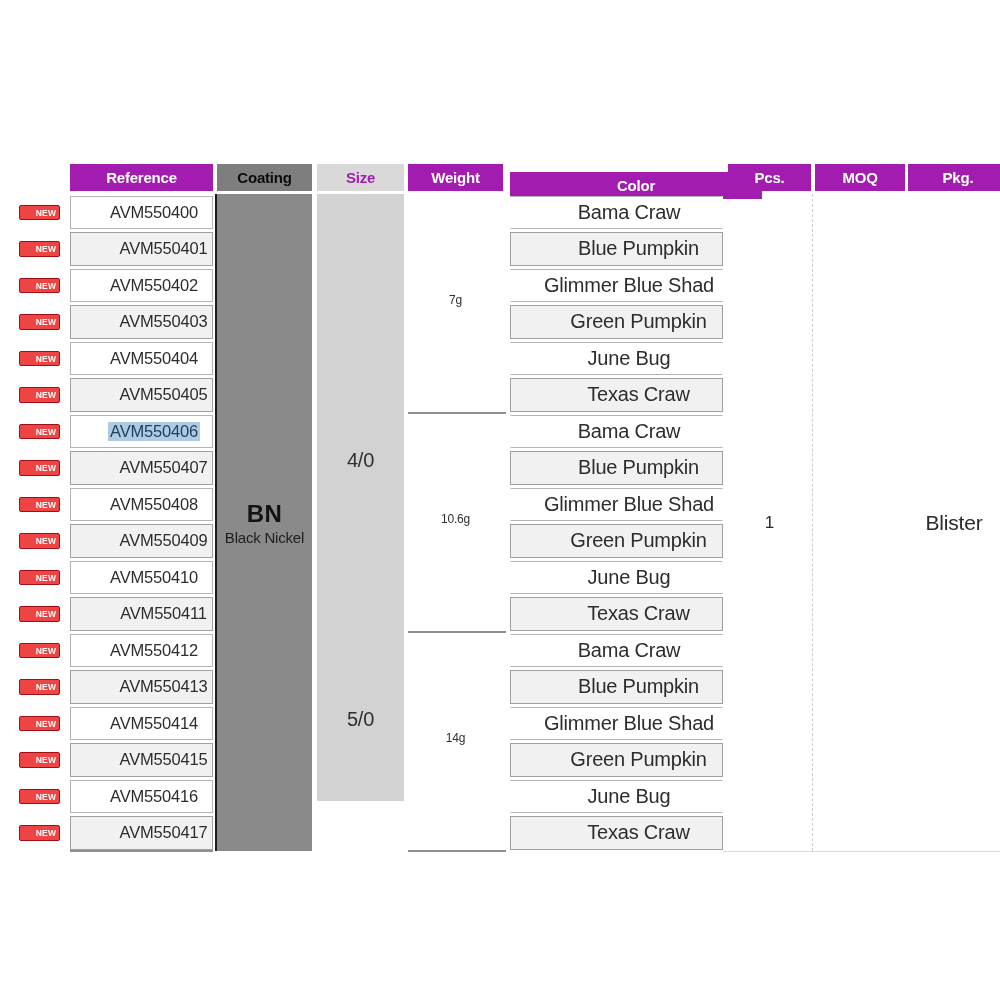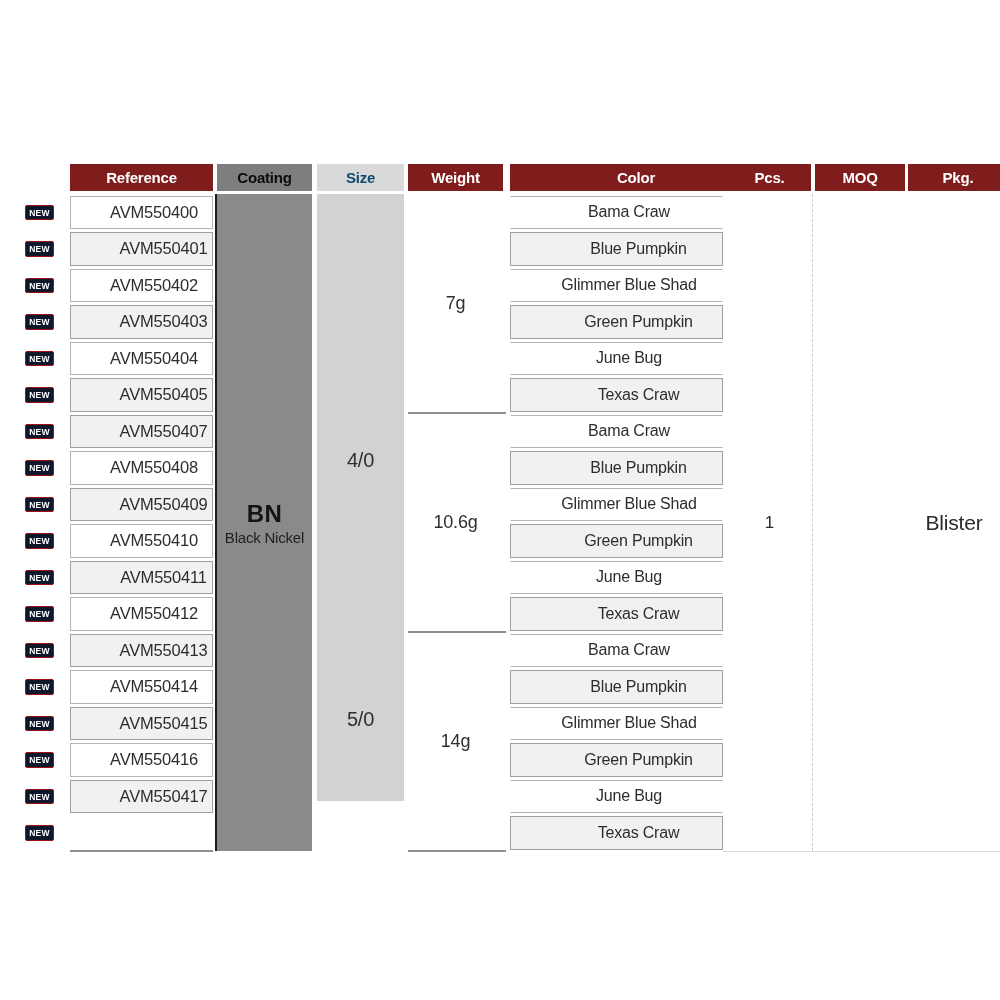--- a/index.html
+++ b/index.html
@@ -3,63 +3,63 @@
 <meta charset="utf-8">
 <style>
   * { margin:0; padding:0; box-sizing:border-box; }
   html,body { width:1000px; height:1000px; background:#ffffff;
     font-family:"Liberation Sans", sans-serif; letter-spacing:-0.2px; }
   .page { position:relative; width:1000px; height:1000px; background:#fff; overflow:hidden; }
 
   
   .hdr { position:absolute; top:164px; height:27px; display:flex;
     align-items:center; justify-content:center; font-size:15px; font-weight:bold; }
-  .hdr.dark { background:#7f1d1d; color:#fff; }
+  .hdr.dark { background:#a21caf; color:#fff; }
   .hdr-reference { left:70px;  width:143px; }
   .hdr-coating   { left:217px; width:95px;  background:#7e7e7e; color:#0c0c0c; }
-  .hdr-size      { left:317px; width:87px;  background:#d9d9d9; color:#0c4a6e; }
+  .hdr-size      { left:317px; width:87px;  background:#d9d9d9; color:#a21caf; }
   .hdr-weight    { left:408px; width:95px; }
-  .hdr-color     { left:510px; width:252px; }
+  .hdr-color     { left:510px; width:252px;margin-top:8px; }
   .hdr-pcs       { left:728px; width:83px; }
   .hdr-moq       { left:815px; width:90px; }
   .hdr-pkg       { left:908px; width:100px; }
 
   
   .col { position:absolute; top:194px; height:657px; }
   .badge-col { left:25px; width:29px; }
   .ref-col   { left:70px; width:143px; }
   .color-col { left:510px; width:213px; }
 
   .row-slot { height:36.5px; padding:1.5px 0; display:flex;
     align-items:center; justify-content:center; }
   .cell { width:100%; height:100%; display:flex; align-items:center;
     justify-content:center; font-size:16.5px; color:#2d2d2d; }
   .cell.even { background:#ffffff; border:1px solid #b4b4b4;padding-left:25px; }
   .cell.odd  { background:#f1f1f1; border:1px solid #a0a0a0;padding-left:44px; }
-  .color-col .cell { font-size:16px; }
+  .color-col .cell { font-size:20px; }
   .color-col .cell.even { border-left-color:transparent; border-right-color:transparent; }
 
-  .new-badge { background:#0f172a; border:1px solid #9e1016; border-radius:2px;
+  .new-badge { background:#ef4444; border:1px solid #9e1016; border-radius:2px;
     color:#ffffff; font-size:8.5px; font-weight:bold; line-height:1;
-    padding:3px 3px 2px 3px; letter-spacing:0.3px; }
+    padding:3px 3px 2px 16px; letter-spacing:0.3px; }
 
   .text-selected { background:#aecbe3; color:#21415f; padding:0 2px; }
 
   
   .coating-block { position:absolute; left:215px; top:194px; width:97px; height:657px;
     background:#8a8a8a; border-left:2px solid #1c1c1c; display:flex;
     flex-direction:column; align-items:center; justify-content:center; }
   .coating-code { font-size:24px; font-weight:bold; color:#131313; letter-spacing:0.5px; }
   .coating-name { font-size:15px; color:#1e1e1e; margin-top:1px; }
 
   .size-block { position:absolute; left:317px; width:87px; background:#d2d2d2;
     display:flex; align-items:center; justify-content:center;
     font-size:20px; color:#2f2f2f; }
   .weight-label { position:absolute; left:408px; width:95px; text-align:center;
-    font-size:18px; color:#2f2f2f; }
+    font-size:12px; color:#2f2f2f; }
   .weight-divider { position:absolute; left:408px; width:98px; height:0;
     border-top:2px solid #8f8f8f; }
 
   
   .shared-val { position:absolute; top:194px; height:657px; display:flex;
     align-items:center; justify-content:center; font-size:17px; color:#2a2a2a; }
   .pcs-val { left:728px; width:83px; }
   .pkg-val { left:908px; width:92px; font-size:21px; }
 
   .dash-sep { position:absolute; top:194px; height:657px; width:0;
@@ -163,20 +163,25 @@
         </div>
       </div>
       <div class="row-slot">
         <div class="cell ref-cell even">
           <span>AVM550404</span>
         </div>
       </div>
       <div class="row-slot">
         <div class="cell ref-cell odd">
           <span>AVM550405</span>
+        </div>
+      </div>
+      <div class="row-slot">
+        <div class="cell ref-cell even">
+          <span class="text-selected">AVM550406</span>
         </div>
       </div>
       <div class="row-slot">
         <div class="cell ref-cell odd">
           <span>AVM550407</span>
         </div>
       </div>
       <div class="row-slot">
         <div class="cell ref-cell even">
           <span>AVM550408</span>

